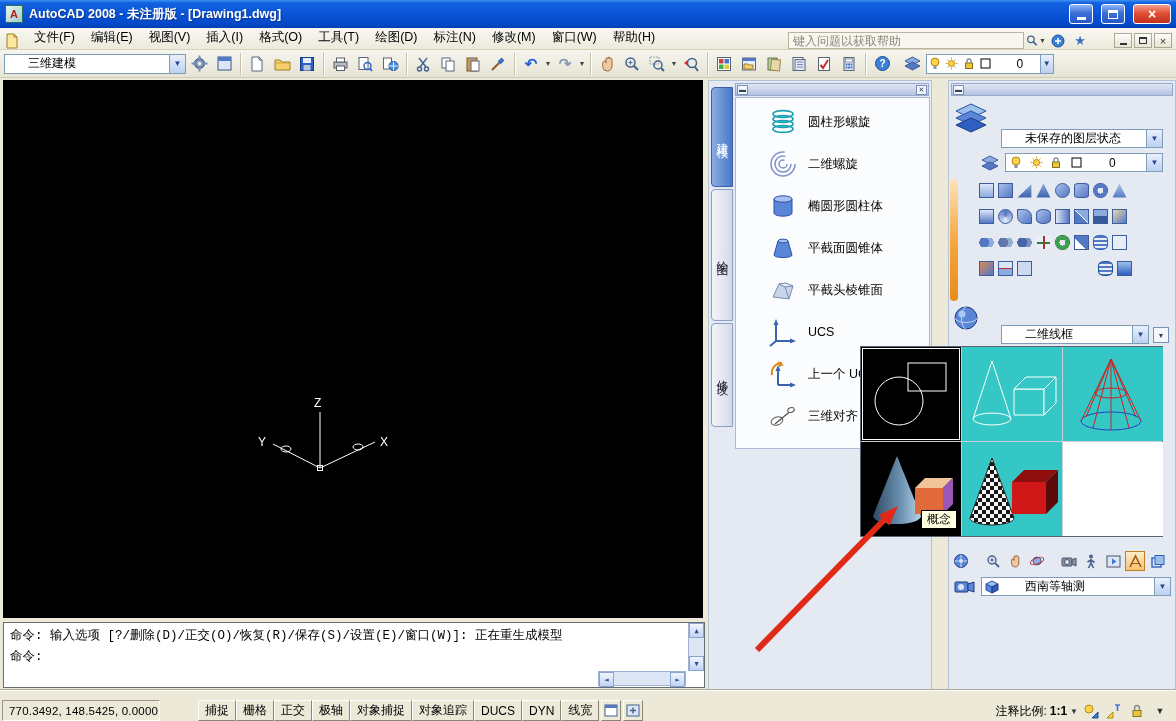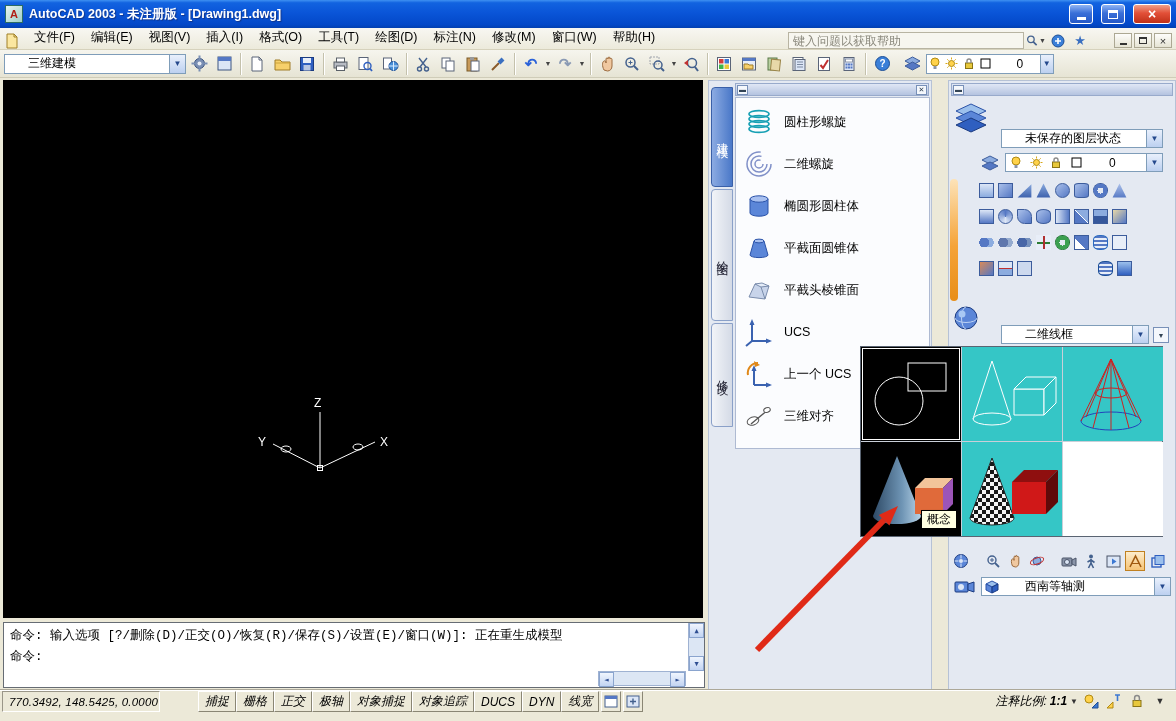--- a/index.html
+++ b/index.html
@@ -62,21 +62,21 @@
   .dash{position:absolute;left:708px;top:80px;width:224px;height:610px;background:#e4e9f2;border:1px solid #b6c2d6;}
   .vtab{position:absolute;left:2px;width:22px;border:1px solid #8aa0c8;border-radius:4px 0 0 4px;
     display:flex;align-items:center;justify-content:center;writing-mode:vertical-rl;text-orientation:upright;
     font-size:12px;letter-spacing:4px;background:linear-gradient(90deg,#f2f4f8,#d4dae6);color:#223;}
   .vtab.active{background:linear-gradient(90deg,#8cabe2,#4a78c8);color:#fff;border-color:#3a60a8;}
   .p-header{position:absolute;height:13px;background:linear-gradient(#e0e7f5,#b4c3e0);border:1px solid #98aacb;
     display:flex;align-items:center;justify-content:space-between;padding:0 1px;}
   .phbtn{width:11px;height:10px;border:1px solid #7890b8;background:#f4f7fc;font-size:7px;line-height:7px;
     display:flex;align-items:center;justify-content:center;color:#345;}
   .dash-content{position:absolute;left:26px;top:16px;width:195px;height:352px;background:#fbfcfe;border:1px solid #aebad2;padding-top:3px;}
-  .ditem{display:flex;align-items:center;height:42px;padding-left:8px;gap:10px;}
+  .ditem{display:flex;align-items:center;height:42px;padding-left:8px;gap:10px;margin-left:24px;}
   .ditem .lbl{font-size:12.5px;white-space:nowrap;}
 
   
   .rpanel{position:absolute;left:948px;top:80px;width:228px;height:610px;background:#e4e9f2;border:1px solid #b6c2d6;}
   .accent{position:absolute;left:1px;top:98px;width:8px;height:122px;border-radius:4px;
     background:linear-gradient(180deg,#fde3b8,#f5a338 55%,#e88e18);}
   .icon-row{position:absolute;display:flex;gap:4px;align-items:center;}
   .mi{width:15px;height:15px;display:inline-block;border:1px solid #3c5c9c;background:linear-gradient(135deg,#aac0ea,#5578c4);flex:none;}
   .mi.round{border-radius:50%;}
   .mi.tri{border:none;clip-path:polygon(50% 4%,4% 96%,96% 96%);background:linear-gradient(#8cacdf,#3c60ac);}
@@ -97,35 +97,35 @@
   .cell.sel{outline:1px solid #fff;outline-offset:-2px;}
   .bgk{background:#000;}.bgt{background:#35c6c6;}.bgw{background:#fff;}
 
   .tooltip{position:absolute;left:921px;top:510px;height:19px;padding:1px 5px;z-index:45;
     background:#ffffe1;border:1px solid #000;font-size:12px;display:flex;align-items:center;box-shadow:1px 1px 2px rgba(0,0,0,.45);}
 
   .arrow-overlay{position:absolute;left:0;top:0;width:1176px;height:721px;z-index:50;pointer-events:none;}
 
   
   .statusbar{position:absolute;left:0;top:690px;width:1176px;height:31px;background:#ece9d8;
-    border-top:1px solid #fff;box-shadow:0 -1px 0 #aca899;display:flex;align-items:flex-start;padding:0 2px;font-style:italic;}
+    border-top:1px solid #fff;box-shadow:0 -1px 0 #aca899;display:flex;align-items:flex-end;padding:0 2px;}
   .coord{width:158px;height:21px;border:1px solid;border-color:#9a9688 #fff #fff #9a9688;
     display:flex;align-items:center;padding-left:6px;font-size:11.5px;letter-spacing:.2px;}
   .stbtn{height:21px;border:1px solid;border-color:#fff #8a8674 #8a8674 #fff;background:#ece9d8;
     display:flex;align-items:center;justify-content:center;font-size:12px;padding:0 6px;white-space:nowrap;flex:none;}
   .st-ico{width:20px;height:21px;border:1px solid;border-color:#fff #8a8674 #8a8674 #fff;
     display:flex;align-items:center;justify-content:center;margin-left:2px;flex:none;}
   .st-right{margin-left:auto;display:flex;align-items:center;gap:3px;padding-right:4px;}
 </style>
 </head>
 <body>
 
 <div class="titlebar">
   <div class="app-icon">A</div>
-  <div class="title-text">AutoCAD 2003 - 未注册版 - [Drawing1.dwg]</div>
+  <div class="title-text">AutoCAD 2008 - 未注册版 - [Drawing1.dwg]</div>
   <div class="winbtn">
       <span class="gl-min"></span>
     </div>
   <div class="winbtn">
       <span class="gl-rst"></span>
     </div>
   <div class="winbtn close">
       <span>×</span>
     </div>
 </div>

